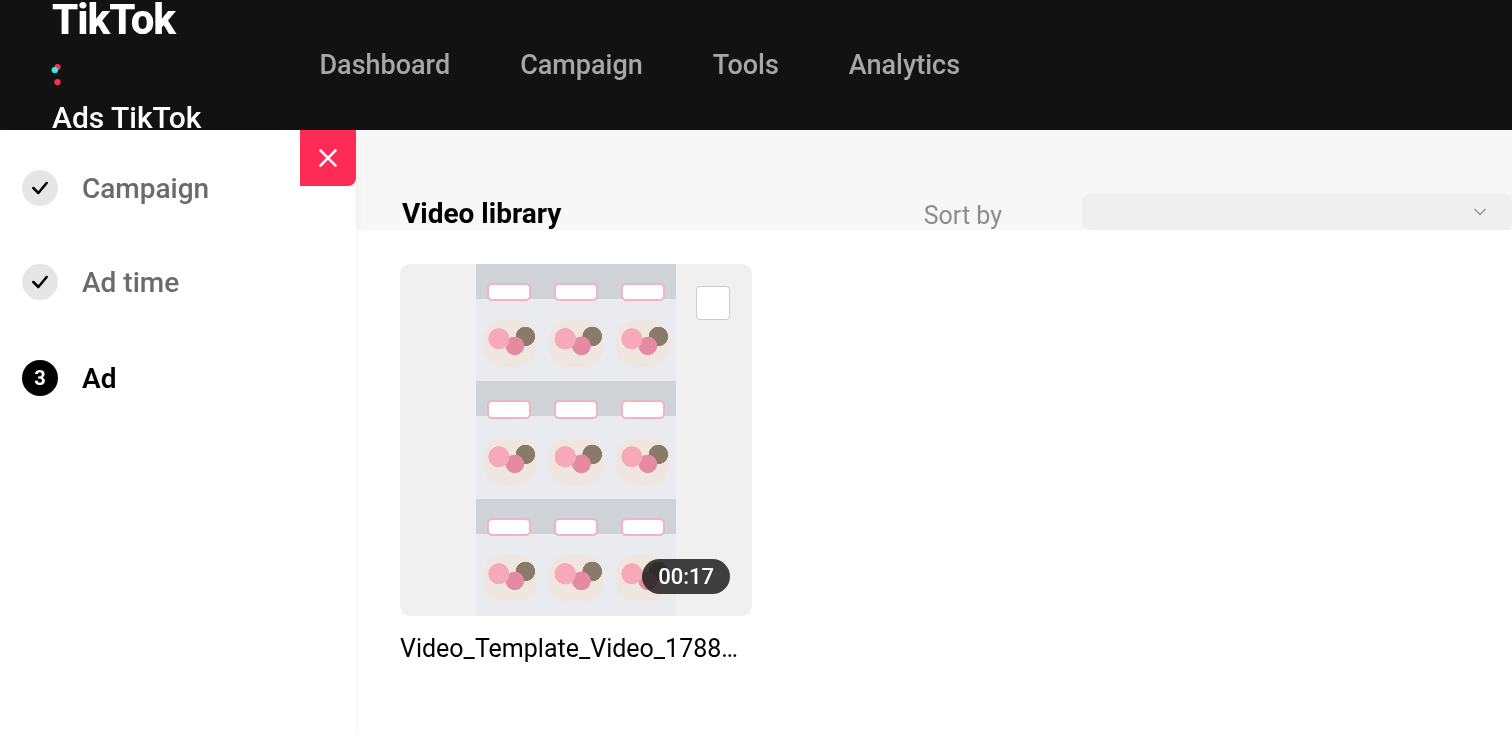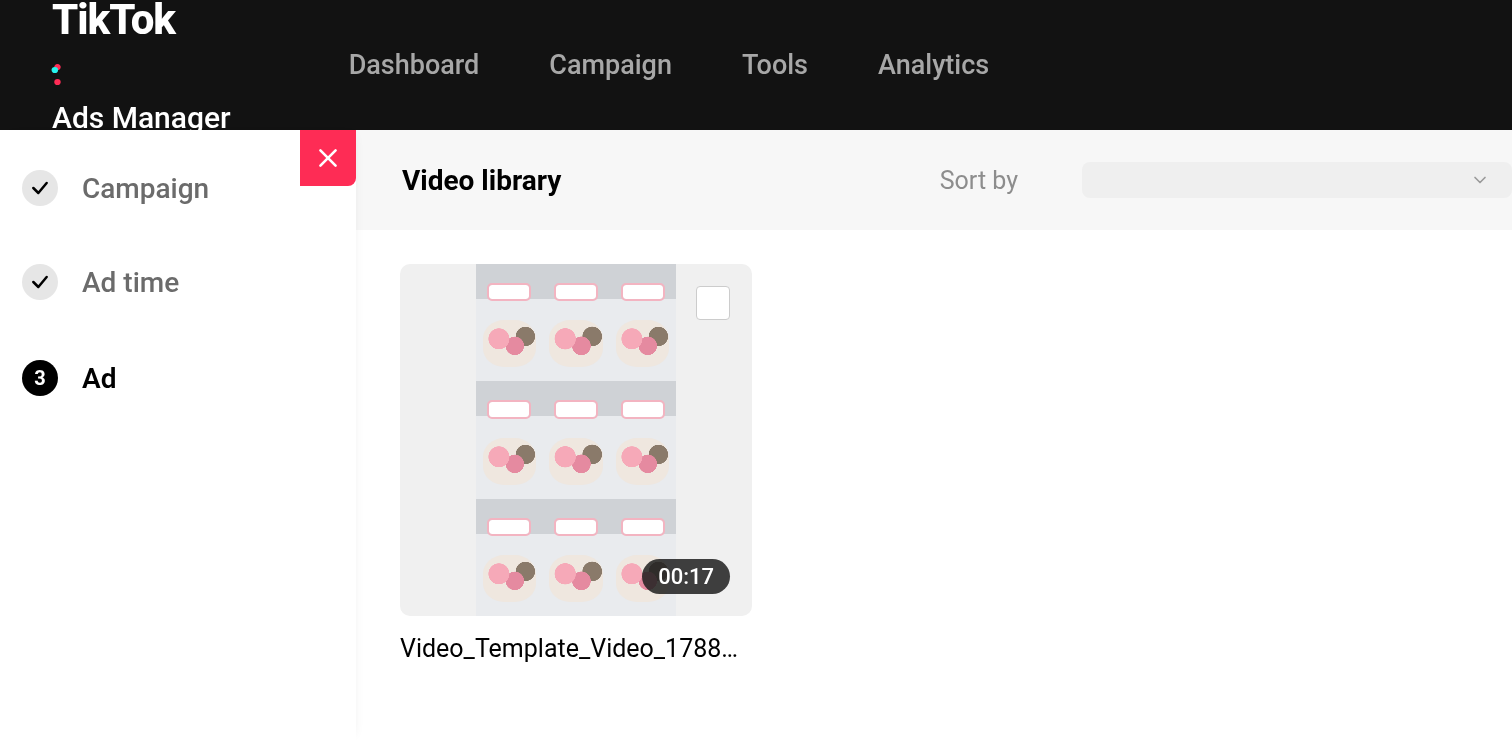--- a/index.html
+++ b/index.html
@@ -32,21 +32,21 @@
 .sub-row.active { background:#f2f2f2; }
 .sub-row.active .sub-dot { background:#000; }
 .sub-row.active .sub-label { color:#000; font-weight:600; }
 .sub-group { margin-top:14px; }
 
 .close-btn { position:absolute; top:0; right:-2px; transform:translateX(100%); width:56px; height:56px; background:#fe2c55; border-bottom-right-radius:8px; display:flex; align-items:center; justify-content:center; cursor:pointer; }
 
 .close-btn { right:0; transform:none; top:0; left:auto; }
 
 .main { flex:1; display:flex; flex-direction:column; }
-.library-header { height:100px; background:#f7f7f7; display:flex; align-items:center; padding:0 0 0 46px; gap:32px; }
+.library-header { height:100px; background:#f7f7f7; display:flex; align-items:flex-end; padding:0 0 0 46px; gap:48px; }
 .library-title { font-size:28px; font-weight:700; color:#000; flex:0 0 auto; }
 .spacer { flex:1; }
 .sort-label { font-size:25px; color:#8d8d8d; margin-right:32px; }
 .sort-select { background:#efefef; border-radius:8px; padding:18px 64px 18px 28px; font-size:27px; color:#222; position:relative; min-width:430px; cursor:pointer; white-space:nowrap; overflow:hidden; text-overflow:clip; }
 .sort-select .chev { position:absolute; right:22px; top:50%; transform:translateY(-50%); }
 .sort-wrap { margin-right:0; }
 
 .library-body { flex:1; padding:34px 44px; background:#fff; }
 .video-card { width:352px; }
 .thumb { width:352px; height:352px; background:#e3e3e3; border-radius:10px; position:relative; overflow:hidden; display:grid; grid-template-columns:repeat(3,1fr); grid-template-rows:repeat(3,1fr); gap:0; padding:0 76px; background:#f0f0f0; box-sizing:border-box; }
@@ -60,21 +60,21 @@
 
 svg { display:block; }
 </style>
 </head>
 <body>
 
 <div class="topbar">
   <div class="logo-wrap">
     <span class="tiktok">TikTok</span>
       <span class="colon">:</span>
-    <span class="ads">Ads Manager</span>
+    <span class="ads">Ads TikTok</span>
   </div>
   <div class="nav">
     <a>Dashboard</a>
     <a>Campaign</a>
     <a>Tools</a>
     <a>Analytics</a>
   </div>
 </div>
 
 <div class="workspace">

